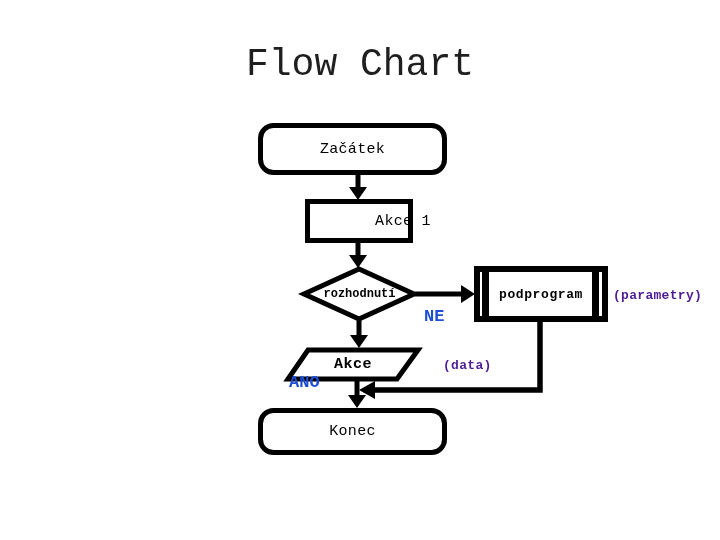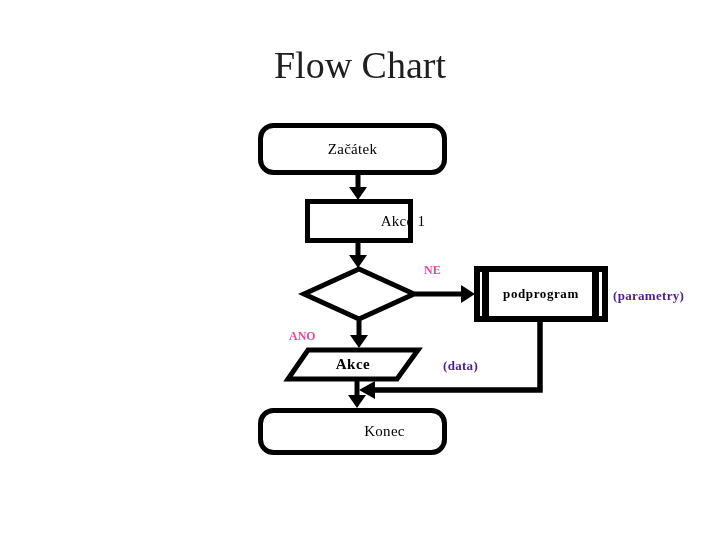--- a/index.html
+++ b/index.html
@@ -6,21 +6,21 @@
     margin: 0;
     padding: 0;
     background: #ffffff;
   }
   #slide {
     position: relative;
     width: 720px;
     height: 496px;
     background: #ffffff;
     overflow: hidden;
-    font-family: Liberation Serif, serif;
+    font-family: Liberation Mono, monospace;
   }
   #title {
     position: absolute;
     left: 0;
     top: 44px;
     width: 720px;
     text-align: center;
     font-size: 38px;
     line-height: 42px;
     font-weight: 400;
@@ -42,23 +42,24 @@
     color: #000000;
     border-radius: 26px;
   }
   .lbl-terminator { font-size: 15px; font-weight: 400; letter-spacing: 0.3px; }
   .lbl-process    { font-size: 15px; font-weight: 400; letter-spacing: 0.3px; margin-left: 44px; }
   .lbl-decision   { font-size: 12px; font-weight: 700; }
   .lbl-subroutine { font-size: 13px; font-weight: 700; letter-spacing: 0.6px; text-align: right; }
   .lbl-io         { font-size: 15px; font-weight: 700; letter-spacing: 0.5px; }
   .edge-label {
     position: absolute;
-    font-size: 12px;
+    font-size: 17px;
     font-weight: 700;
-    color: #ec4899;
+    color: #1d4ed8;
+    margin-top: 44px;
   }
   .annotation {
     position: absolute;
     font-size: 13px;
     font-weight: 700;
     color: #4c1d95;
     letter-spacing: 0.3px;
     text-align: right;
   }
   #page-number {
@@ -110,26 +111,27 @@
 
     <polygon points="308,350 418,350 397,379 288,379" fill="#fff" stroke="#000" stroke-width="5" stroke-linejoin="miter"></polygon>
 
     <rect x="260.5" y="410.5" width="184" height="42" rx="13" fill="#fff" stroke="#000" stroke-width="5"></rect>
   </svg>
 
   <div class="node-label lbl-terminator" style="left:258px; top:123px; width:189px; height:52px;">Začátek</div>
 
   <div class="node-label lbl-process" style="left:305px; top:199px; width:108px; height:44px;">Akce 1</div>
 
+  <div class="node-label lbl-decision" style="left:304px; top:269px; width:111px; height:50px;">rozhodnutí</div>
 
   <div class="node-label lbl-subroutine" style="left:489px; top:266px; width:104px; height:56px;">podprogram</div>
 
   <div class="node-label lbl-io" style="left:298px; top:350px; width:110px; height:29px;">Akce</div>
 
-  <div class="node-label lbl-terminator" style="left:258px; top:408px; width:189px; height:47px;margin-left:32px;">Konec</div>
+  <div class="node-label lbl-terminator" style="left:258px; top:408px; width:189px; height:47px;">Konec</div>
 
   <div class="edge-label" style="left:424px; top:263px;">NE</div>
 
   <div class="edge-label" style="left:289px; top:329px;">ANO</div>
 
   <div class="annotation" style="left:613px; top:288px;">(parametry)</div>
 
   <div class="annotation" style="left:443px; top:358px;">(data)</div>
 
   <div id="page-number">51</div>

